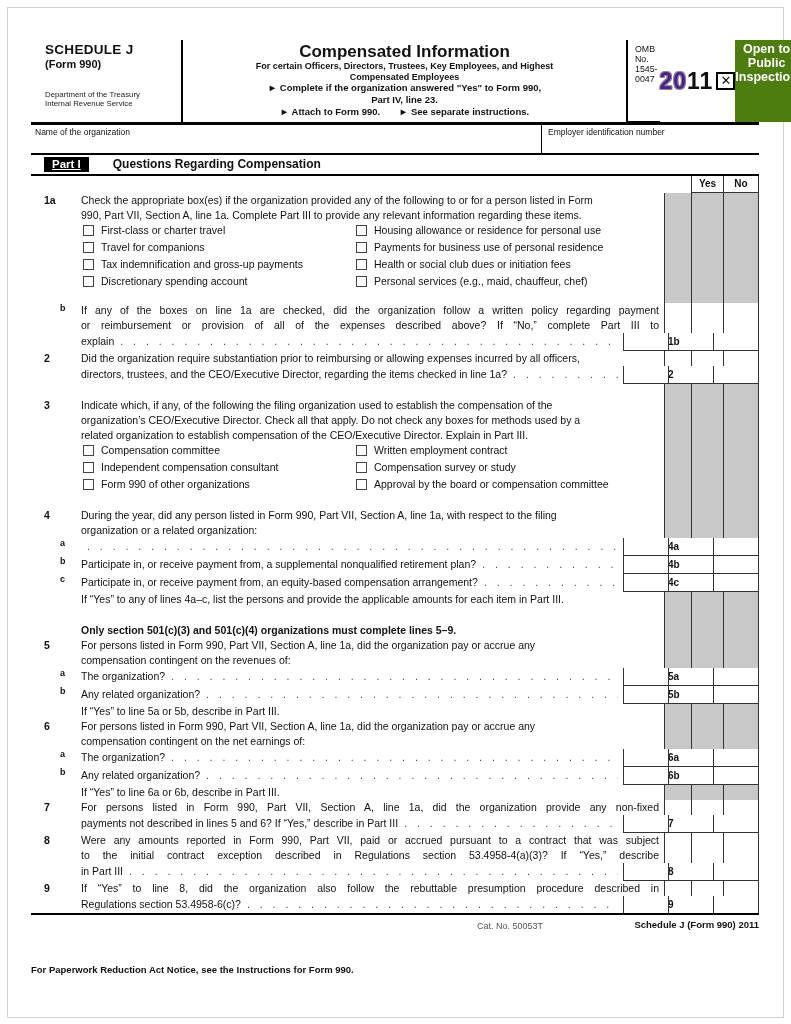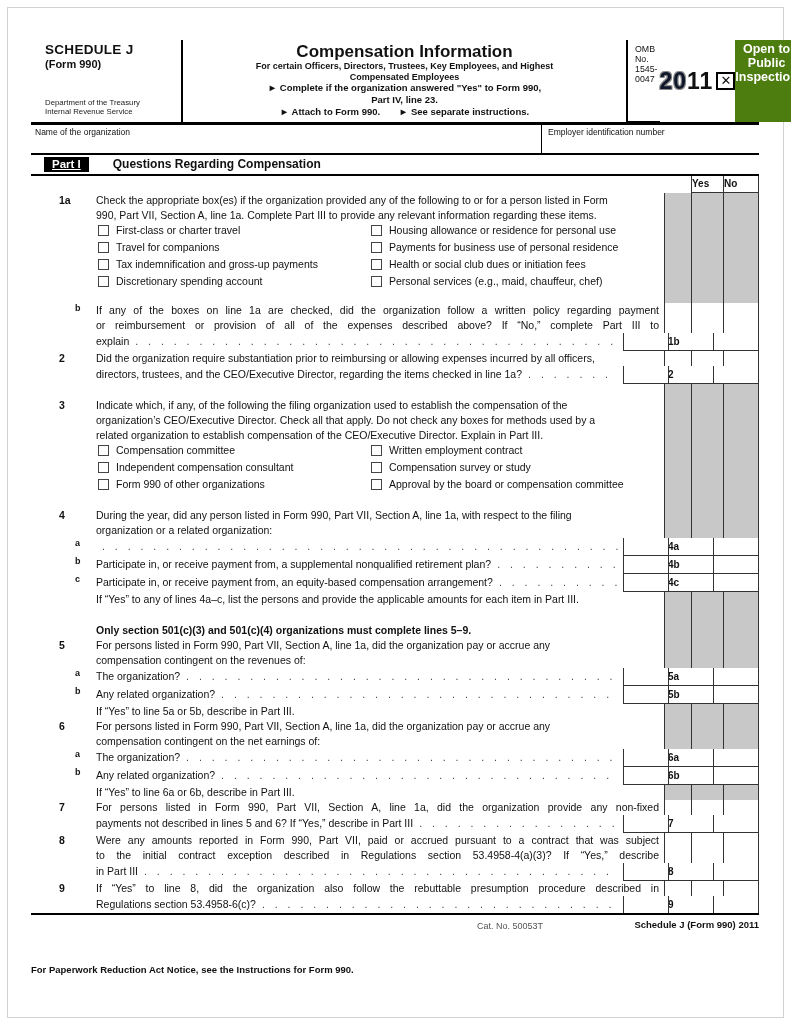--- a/index.html
+++ b/index.html
@@ -9,35 +9,35 @@
     font-family:"Liberation Sans","DejaVu Sans",sans-serif;
     color:#111;
     -webkit-font-smoothing:antialiased;
   }
   .frame { position:absolute; left:7px; top:7px; right:7px; bottom:6px; border:1px solid #d2d2d2; }
   .form { position:absolute; left:31px; top:40px; width:728px; }
 
   
   .fh { display:flex; border-bottom:3px solid #000; height:85px; box-sizing:border-box; }
   .fh-left { width:152px; border-right:2px solid #000; box-sizing:border-box;
-             padding:2px 4px 4px 14px; display:flex; flex-direction:column; }
+             padding:2px 4px 12px 14px; display:flex; flex-direction:column; }
   .sched { font-size:13.5px; font-weight:bold; letter-spacing:.3px; }
   .f990  { font-size:11px;  font-weight:bold; margin-top:1px; }
   .agency{ margin-top:auto; font-size:7.8px; line-height:9px; padding-bottom:2px; color:#222; }
   .fh-center { flex:1; text-align:center; padding-top:2px; }
   .title { font-size:17px; font-weight:bold; line-height:19px; }
   .sub   { font-size:9px;  font-weight:bold; line-height:10.5px; }
   .inst  { font-size:9.5px; font-weight:bold; line-height:12px; }
   .inst .gap { margin-left:16px; }
   .fh-right { width:133px; border-left:2px solid #000; box-sizing:border-box;
               display:flex; flex-direction:row; }
   .omb { font-size:8.8px; padding:4px 2px 3px 7px; border-bottom:1px solid #000; }
   .year { flex:1; display:flex; align-items:center; justify-content:center;
           font-size:23px; font-weight:bold; }
-  .y-outline { color:#0f172a; letter-spacing:1px;
+  .y-outline { color:#4c1d95; letter-spacing:1px;
      text-shadow:-1px -1px 0 #8a8a8a, 1px -1px 0 #8a8a8a, -1px 1px 0 #8a8a8a, 1px 1px 0 #8a8a8a; }
   .y-bold { letter-spacing:1px; }
   .y-box  { font-size:13px; border:2px solid #000; line-height:14px; padding:0 2px; margin-left:3px; font-weight:bold; }
   .otp { background:#4d7c0f; color:#fff; font-weight:bold; font-size:12.5px; line-height:14px;
          text-align:center; padding:2px 0 3px; }
 
   
   .orgrow { display:flex; border-bottom:2px solid #000; height:30px; box-sizing:border-box; }
   .name-cell { flex:1; padding:2px 4px; }
   .ein-cell  { width:218px; border-left:1.5px solid #000; padding:2px 6px; box-sizing:border-box; }
@@ -46,42 +46,42 @@
   
   .partbar { display:flex; align-items:center; border-bottom:2.5px solid #000; padding:1.5px 0 2.5px; }
   .badge  { background:#000; color:#fff; font-weight:bold; font-size:11.5px; padding:1px 8px 2px; margin-left:13px;text-decoration:underline; }
   .ptitle { font-weight:bold; font-size:12px; margin-left:24px; }
 
   
   .grid { border-bottom:2.5px solid #000; }
   .row { display:flex; min-height:15px; line-height:15px; font-size:10.5px; padding-left:13px; }
   .row.ans { min-height:17px; line-height:17px; }
   .row.hdr { min-height:16px; line-height:16px; }
-  .g { width:37px; flex:none; font-weight:bold; box-sizing:border-box;margin-left:15px; }
+  .g { width:37px; flex:none; font-weight:bold; box-sizing:border-box; }
   .g.sub { padding-left:16px; }
   .t { flex:1; padding-right:5px; overflow:hidden; white-space:nowrap; }
   .t.flexer { display:flex; align-items:baseline; }
   .t.bold { font-weight:bold; }
   .row.j .t { white-space:normal; text-align:justify; text-align-last:justify; }
   .txt { flex:none; }
   .leader { flex:1; overflow:hidden; white-space:nowrap; color:#444; margin-left:6px; word-spacing:7px; }
   .cbl { display:inline-flex; align-items:center; width:273px; margin-left:2px; }
   .cbr { display:inline-flex; align-items:center; }
   .box { width:9px; height:9px; border:1px solid #444; background:#fff; display:inline-block;
          margin-right:7px; flex:none; }
   .cells { display:flex; flex:none; align-self:stretch; }
   .cells > div { box-sizing:border-box; border-left:1px solid #333; }
   .c-num { width:27px; font-weight:bold; font-size:10px; padding-left:4px; }
   .c-yes { width:32px; }
   .c-no  { width:36px; border-right:1.5px solid #333; }
   .shade { background:#c8c8c8; }
   .ansline { border-bottom:1px solid #333;padding-left:44px; }
   .row:last-child .ansline { border-bottom:none; }
   .hdr .c-num { border-left:none; }
-  .hdr .c-yes, .hdr .c-no { border-bottom:1px solid #333; font-weight:bold; font-size:10px; }
+  .hdr .c-yes, .hdr .c-no { border-bottom:1px solid #333; font-weight:bold; font-size:10px; text-align:center; }
 
   
   .footer { position:relative; font-size:9.5px; padding-top:4px; display:flex; }
   .f-left  { font-weight:bold;margin-top:45px; }
   .f-cat   { position:absolute; left:446px; top:6px; color:#555; font-size:9px; }
   .f-right { margin-left:auto; font-weight:bold; }
 </style>
 </head>
 <body>
 
@@ -92,21 +92,21 @@
   <div class="fh">
     <div class="fh-left">
       <div class="sched">SCHEDULE J</div>
       <div class="f990">(Form 990)</div>
       <div class="agency">
         <div>Department of the Treasury</div>
         <div>Internal Revenue Service</div>
       </div>
     </div>
     <div class="fh-center">
-      <div class="title">Compensation Information</div>
+      <div class="title">Compensated Information</div>
       <div class="sub">For certain Officers, Directors, Trustees, Key Employees, and Highest</div>
       <div class="sub">Compensated Employees</div>
       <div class="inst">► Complete if the organization answered "Yes" to Form 990,</div>
       <div class="inst">Part IV, line 23.</div>
       <div class="inst">
         <span>► Attach to Form 990.</span>
         <span class="gap">► See separate instructions.</span>
       </div>
     </div>
     <div class="fh-right">

